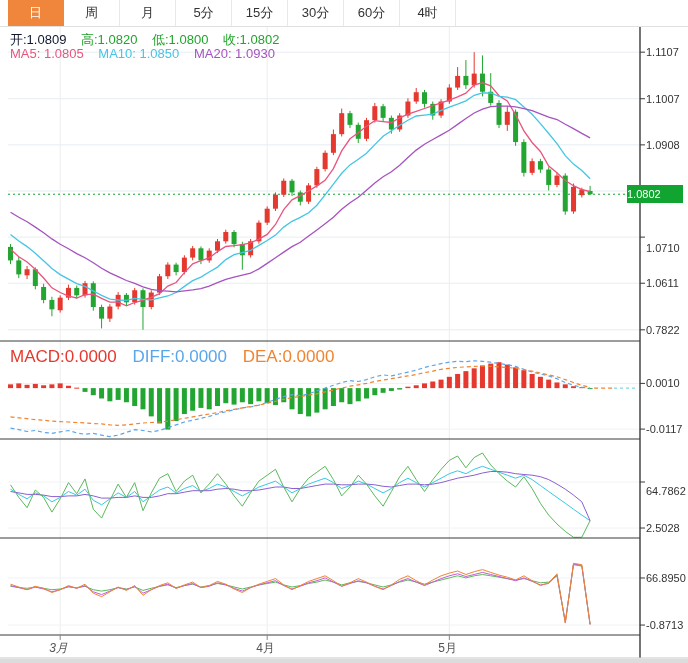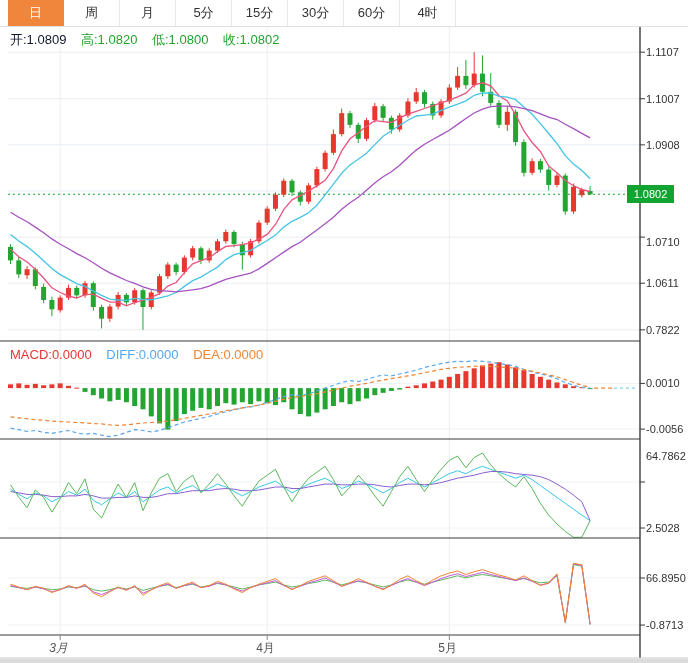--- a/index.html
+++ b/index.html
@@ -4,30 +4,30 @@
 <style>
   html,body{margin:0;padding:0;background:#dcdcdc;}
   .app{position:relative;width:688px;height:663px;background:#ffffff;overflow:hidden;
        font-family:"Liberation Sans","DejaVu Sans",sans-serif;}
   .tabbar{position:absolute;top:0;left:0;right:0;height:26px;background:#fff;
           border-bottom:1px solid #e0e0e0;display:flex;padding-left:8px;z-index:6;}
   .tab{width:55px;text-align:center;line-height:26px;font-size:13px;color:#333;
        border-right:1px solid #e8e8e8;background:#fff;cursor:pointer;}
   .tab.active{background:#f0863b;color:#fff;border-right-color:#f0863b;}
   svg.chart{position:absolute;top:0;left:0;z-index:1;}
-  .legend{position:absolute;font-size:13px;white-space:nowrap;z-index:3;letter-spacing:0;}
+  .legend{position:absolute;font-size:17px;white-space:nowrap;z-index:3;letter-spacing:0;}
   .legend span{margin-right:11px;font-weight:400;}
   #legend-main1{left:10px;top:31px;font-size:13px;}
   #legend-main2{left:10px;top:46px;font-size:13px;}
   #legend-macd{left:10px;top:347px;}
   #legend-kdj{left:10px;top:445px;}
   #legend-rsi{left:10px;top:544px;}
   .ylab{position:absolute;left:646px;width:42px;font-size:11px;color:#333;z-index:2;}
-  .badge{position:absolute;left:627px;width:47px;height:18px;background:#12a430;color:#fff;
-         font-size:11px;line-height:18px;text-align:center;z-index:5;}
+  .badge{position:absolute;left:627px;width:56px;height:18px;background:#12a430;color:#fff;
+         font-size:11px;line-height:18px;z-index:5;}
   .month{position:absolute;top:640px;font-size:12px;color:#555;z-index:3;}
   .bottomgray{position:absolute;left:0;top:659px;width:688px;height:4px;background:#dcdcdc;z-index:4;}
 </style>
 </head>
 <body>
 
 <div class="app">
 
   <div class="tabbar">
     <div class="tab active">日</div>
@@ -342,36 +342,41 @@
         <line x1="449.34" y1="635" x2="449.34" y2="640" stroke="#888" stroke-width="1"></line>
       </g>
     </svg>
 
   <div class="legend" id="legend-main1">
     <span style="color: #0f172a;">开:1.0809</span>
     <span style="color: rgb(33, 164, 44);">高:1.0820</span>
     <span style="color: rgb(33, 164, 44);">低:1.0800</span>
     <span style="color: rgb(33, 164, 44);">收:1.0802</span>
   </div>
+  <div class="legend" id="legend-main2">
+    <span style="color: rgb(234, 84, 126);">MA5: 1.0805</span>
+    <span style="color: rgb(69, 197, 229);">MA10: 1.0850</span>
+    <span style="color: rgb(166, 83, 192);">MA20: 1.0930</span>
+  </div>
   <div class="legend" id="legend-macd">
     <span style="color: rgb(229, 56, 46);">MACD:0.0000</span>
     <span style="color: rgb(90, 166, 236);">DIFF:0.0000</span>
     <span style="color: rgb(240, 132, 49);">DEA:0.0000</span>
   </div>
 
   <div id="ylabels">
       <div class="ylab" style="top: 46.1573px;">1.1107</div>
       <div class="ylab" style="top: 92.7448px;">1.1007</div>
       <div class="ylab" style="top: 138.866px;">1.0908</div>
-      <div class="ylab" style="top: 236px;">1.0710</div>
+      <div class="ylab" style="top: 242px;">1.0710</div>
       <div class="ylab" style="top: 277.231px;">1.0611</div>
       <div class="ylab" style="top: 323.819px;">0.7822</div>
       <div class="ylab" style="top: 377.404px;">0.0010</div>
-      <div class="ylab" style="top: 423.106px;">-0.0056</div>
-      <div class="ylab" style="top: 450px;">64.7862</div>
+      <div class="ylab" style="top: 423.106px;">-0.0117</div>
+      <div class="ylab" style="top: 485px;">64.7862</div>
       <div class="ylab" style="top: 522.024px;">2.5028</div>
       <div class="ylab" style="top: 571.998px;">66.8950</div>
       <div class="ylab" style="top: 619.051px;">-0.8713</div>
     </div>
 
   <div class="badge" id="price-badge" style="top: 185.249px;">1.0802</div>
 
   <div class="month" id="month-0" style="left: 49.18px; font-style: italic;">3月</div>
   <div class="month" id="month-1" style="left: 256.18px;">4月</div>
   <div class="month" id="month-2" style="left: 438.34px;">5月</div>

